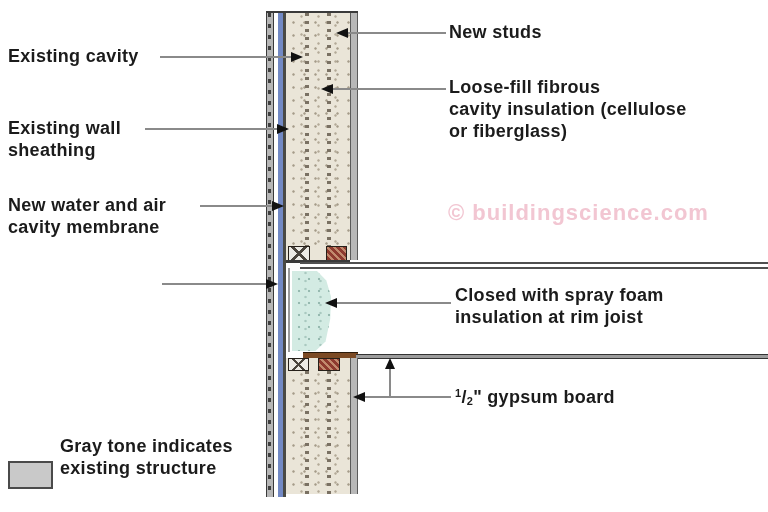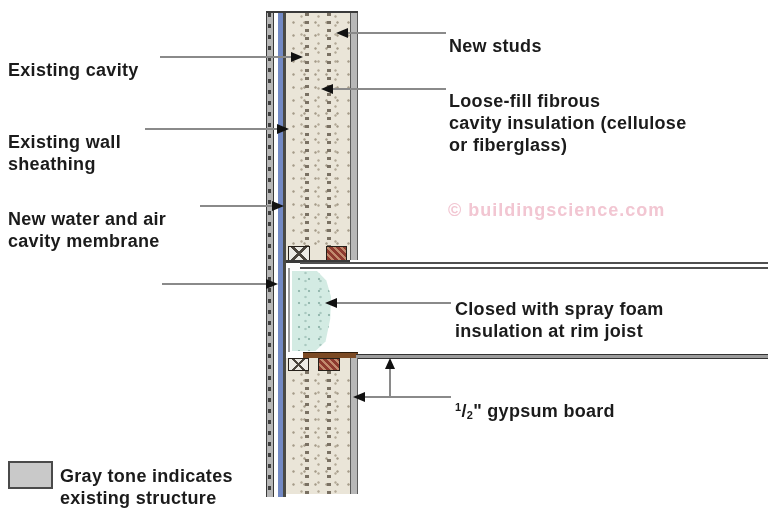--- a/index.html
+++ b/index.html
@@ -4,35 +4,35 @@
 <style>
   html,body{margin:0;padding:0;background:#ffffff;}
   .canvas{
     position:relative; width:768px; height:512px; overflow:hidden; background:#fff;
     font-family:"Liberation Sans", sans-serif;
   }
   .abs{position:absolute;}
   
   .lbl{
     position:absolute; font-size:18px; line-height:22px; font-weight:700;
-    letter-spacing:0.3px; color:var(--text_dark,#1b1b1b); white-space:pre-line;margin-top:14px;
+    letter-spacing:0.3px; color:var(--text_dark,#1b1b1b); white-space:pre-line;
   }
   #lbl-existing-studs{left:8px;  top:45px;}
   #lbl-sheathing     {left:8px;  top:117px;}
   #lbl-membrane      {left:8px;  top:194px;}
   #lbl-siding        {left:8px;  top:269px;}
   #lbl-new-studs     {left:449px;top:21px;}
   #lbl-loose-fill    {left:449px;top:76px;}
   #lbl-foam          {left:455px;top:284px;}
   #lbl-gypsum        {left:455px;top:386px;}
-  #lbl-legend        {left:60px; top:451px;}
+  #lbl-legend        {left:60px; top:435px;}
   .fr-num{font-size:11px;position:relative;top:-6px;}
   .fr-den{font-size:11px;position:relative;top:2px;}
   #watermark{
-    position:absolute;left:448px;top:200px;font-size:18px;font-weight:600;
+    position:absolute;left:448px;top:200px;font-size:22px;font-weight:600;
     letter-spacing:1px;color:var(--watermark_pink,#f2c6d2);
   }
   
   .wall-top{left:266px;top:11px;width:92px;height:2px;background:#3a3a3a;}
   .siding{left:266px;top:13px;width:8px;height:484px;background:var(--siding_gray,#b6b6b6);
     border-left:1px solid #3a3a3a;border-right:1px solid #3a3a3a;box-sizing:border-box;}
   .siding-dashes{position:absolute;left:1px;top:0;width:3px;height:100%;
     background:repeating-linear-gradient(180deg,#3f3f3f 0 4px,transparent 4px 11px);}
   .membrane{left:278px;top:13px;width:5px;height:484px;background:var(--membrane_blue,#7289c4);}
   .sheathing{left:283px;top:13px;width:3px;height:484px;background:var(--sheathing_dark,#4a4a45);}

